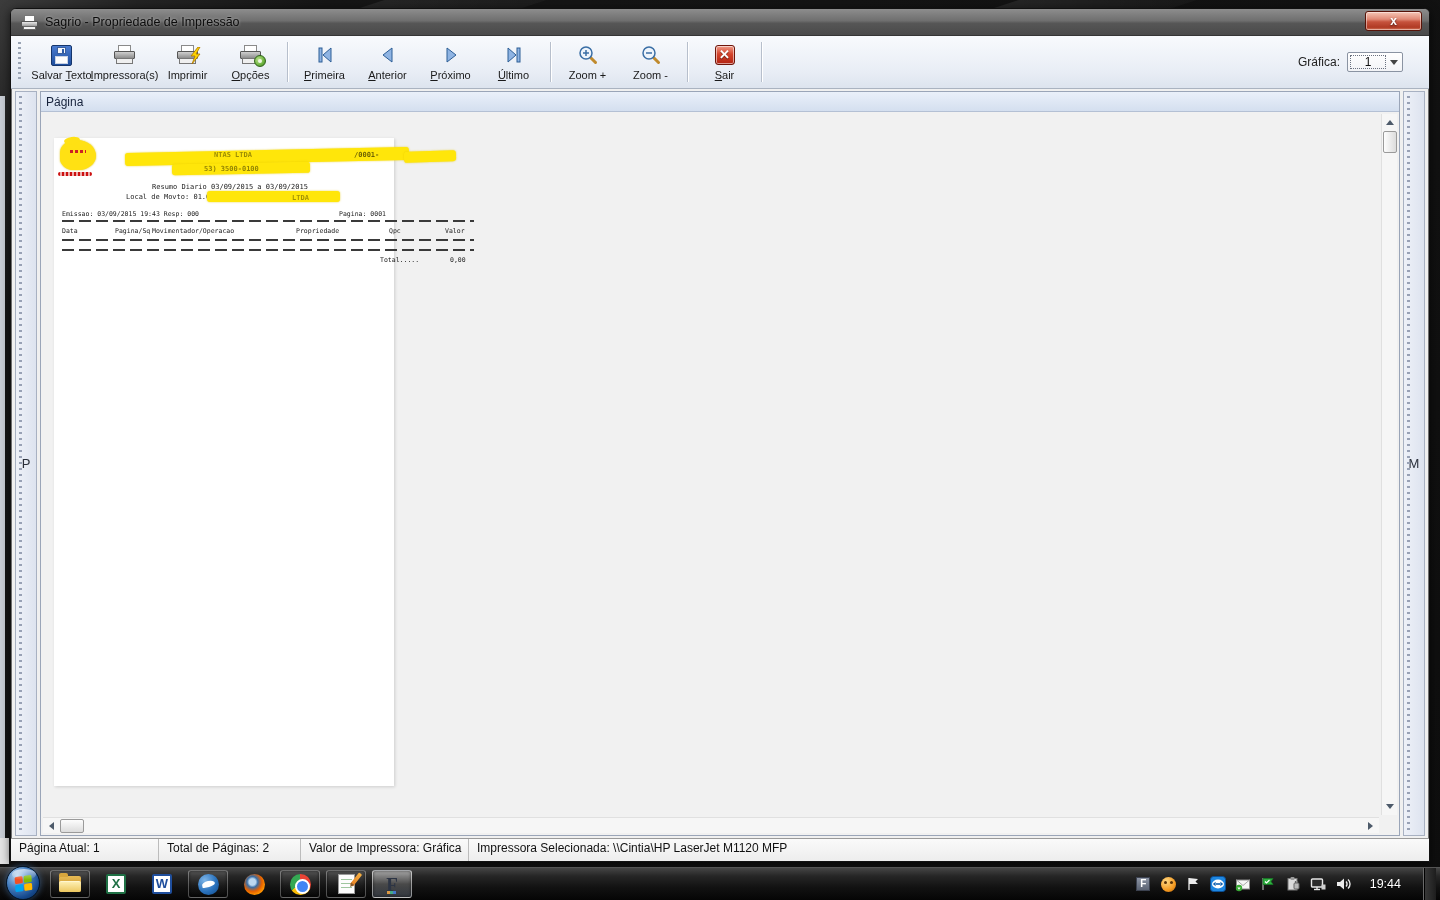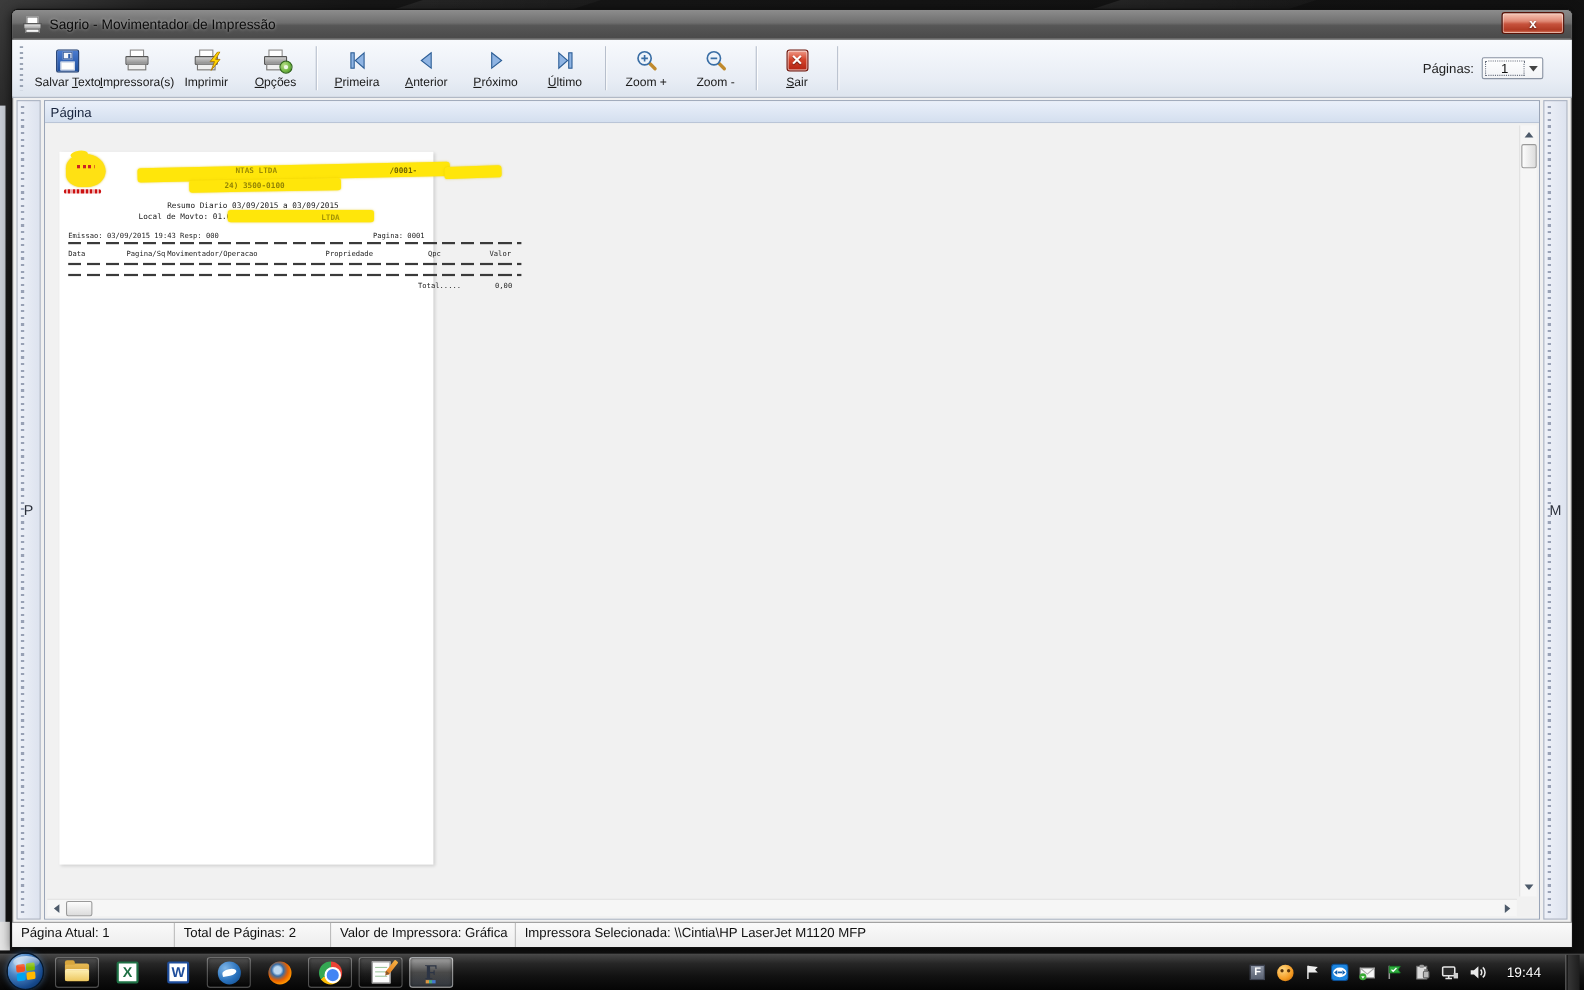--- a/index.html
+++ b/index.html
@@ -185,21 +185,21 @@
   <div class="sliver-bl"></div>
 
   <div class="window">
 
     <div class="titlebar">
       <span class="title-icon">
           <i class="paper"></i>
           <i class="body"></i>
           <i class="tray"></i>
         </span>
-      <span class="title-text">Sagrio - Movimentador de Impressão</span>
+      <span class="title-text">Sagrio - Propriedade de Impressão</span>
       <div class="close-btn">x</div>
     </div>
 
     <div class="toolbar">
       <div class="gripper-v"></div>
 
       <div class="tbtn">
         <span class="ticon">
           <span class="icon-floppy">
               <i class="slot">
@@ -319,21 +319,21 @@
         <span class="ticon">
             <span class="icon-exit">✕</span>
           </span>
         <span class="tlabel"><u>S</u>air</span>
       </div>
 
       <div class="tsep"></div>
       <div class="tb-spring"></div>
 
       <div class="page-select">
-        <span class="page-select-label">Páginas:</span>
+        <span class="page-select-label">Gráfica:</span>
         <div class="combo">
           <div class="combo-value">1</div>
           <div class="combo-arrow">
               <i></i>
             </div>
         </div>
       </div>
     </div>
 
     <div class="content">
@@ -352,21 +352,21 @@
                 <i class="logo-mark"></i>
               </div>
             <div class="logo-scribble"></div>
 
             <div class="redact" style="left:71px;top:12px;width:284px;height:13px;transform:rotate(-1.2deg);"></div>
             <div class="redact" style="left:350px;top:13px;width:52px;height:11px;transform:rotate(-2deg);"></div>
             <span class="frag" style="left:160px;top:13px;opacity:.55;">NTAS LTDA</span>
             <span class="frag" style="left:300px;top:13px;opacity:.8;">/0001-</span>
 
             <div class="redact" style="left:118px;top:25px;width:138px;height:11px;transform:rotate(-1deg);"></div>
-            <span class="frag" style="left:150px;top:27px;opacity:.6;">24) 3500-0100</span>
+            <span class="frag" style="left:150px;top:27px;opacity:.6;">53) 3500-0100</span>
 
             <span class="abs doc-mid" style="left:98px;top:45px;">Resumo Diario 03/09/2015 a 03/09/2015</span>
             <span class="abs doc-mid" style="left:72px;top:55px;">Local de Movto: 01.01-</span>
             <div class="redact" style="left:153px;top:53px;width:133px;height:11px;"></div>
             <span class="frag" style="left:238px;top:56px;opacity:.5;">LTDA</span>
 
             <span class="abs doc-small" style="left:8px;top:72px;">Emissao: 03/09/2015 19:43  Resp: 000</span>
             <span class="abs doc-small" style="right:8px;top:72px;">Pagina: 0001</span>
 
             <div class="rule" style="top:82px;"></div>

